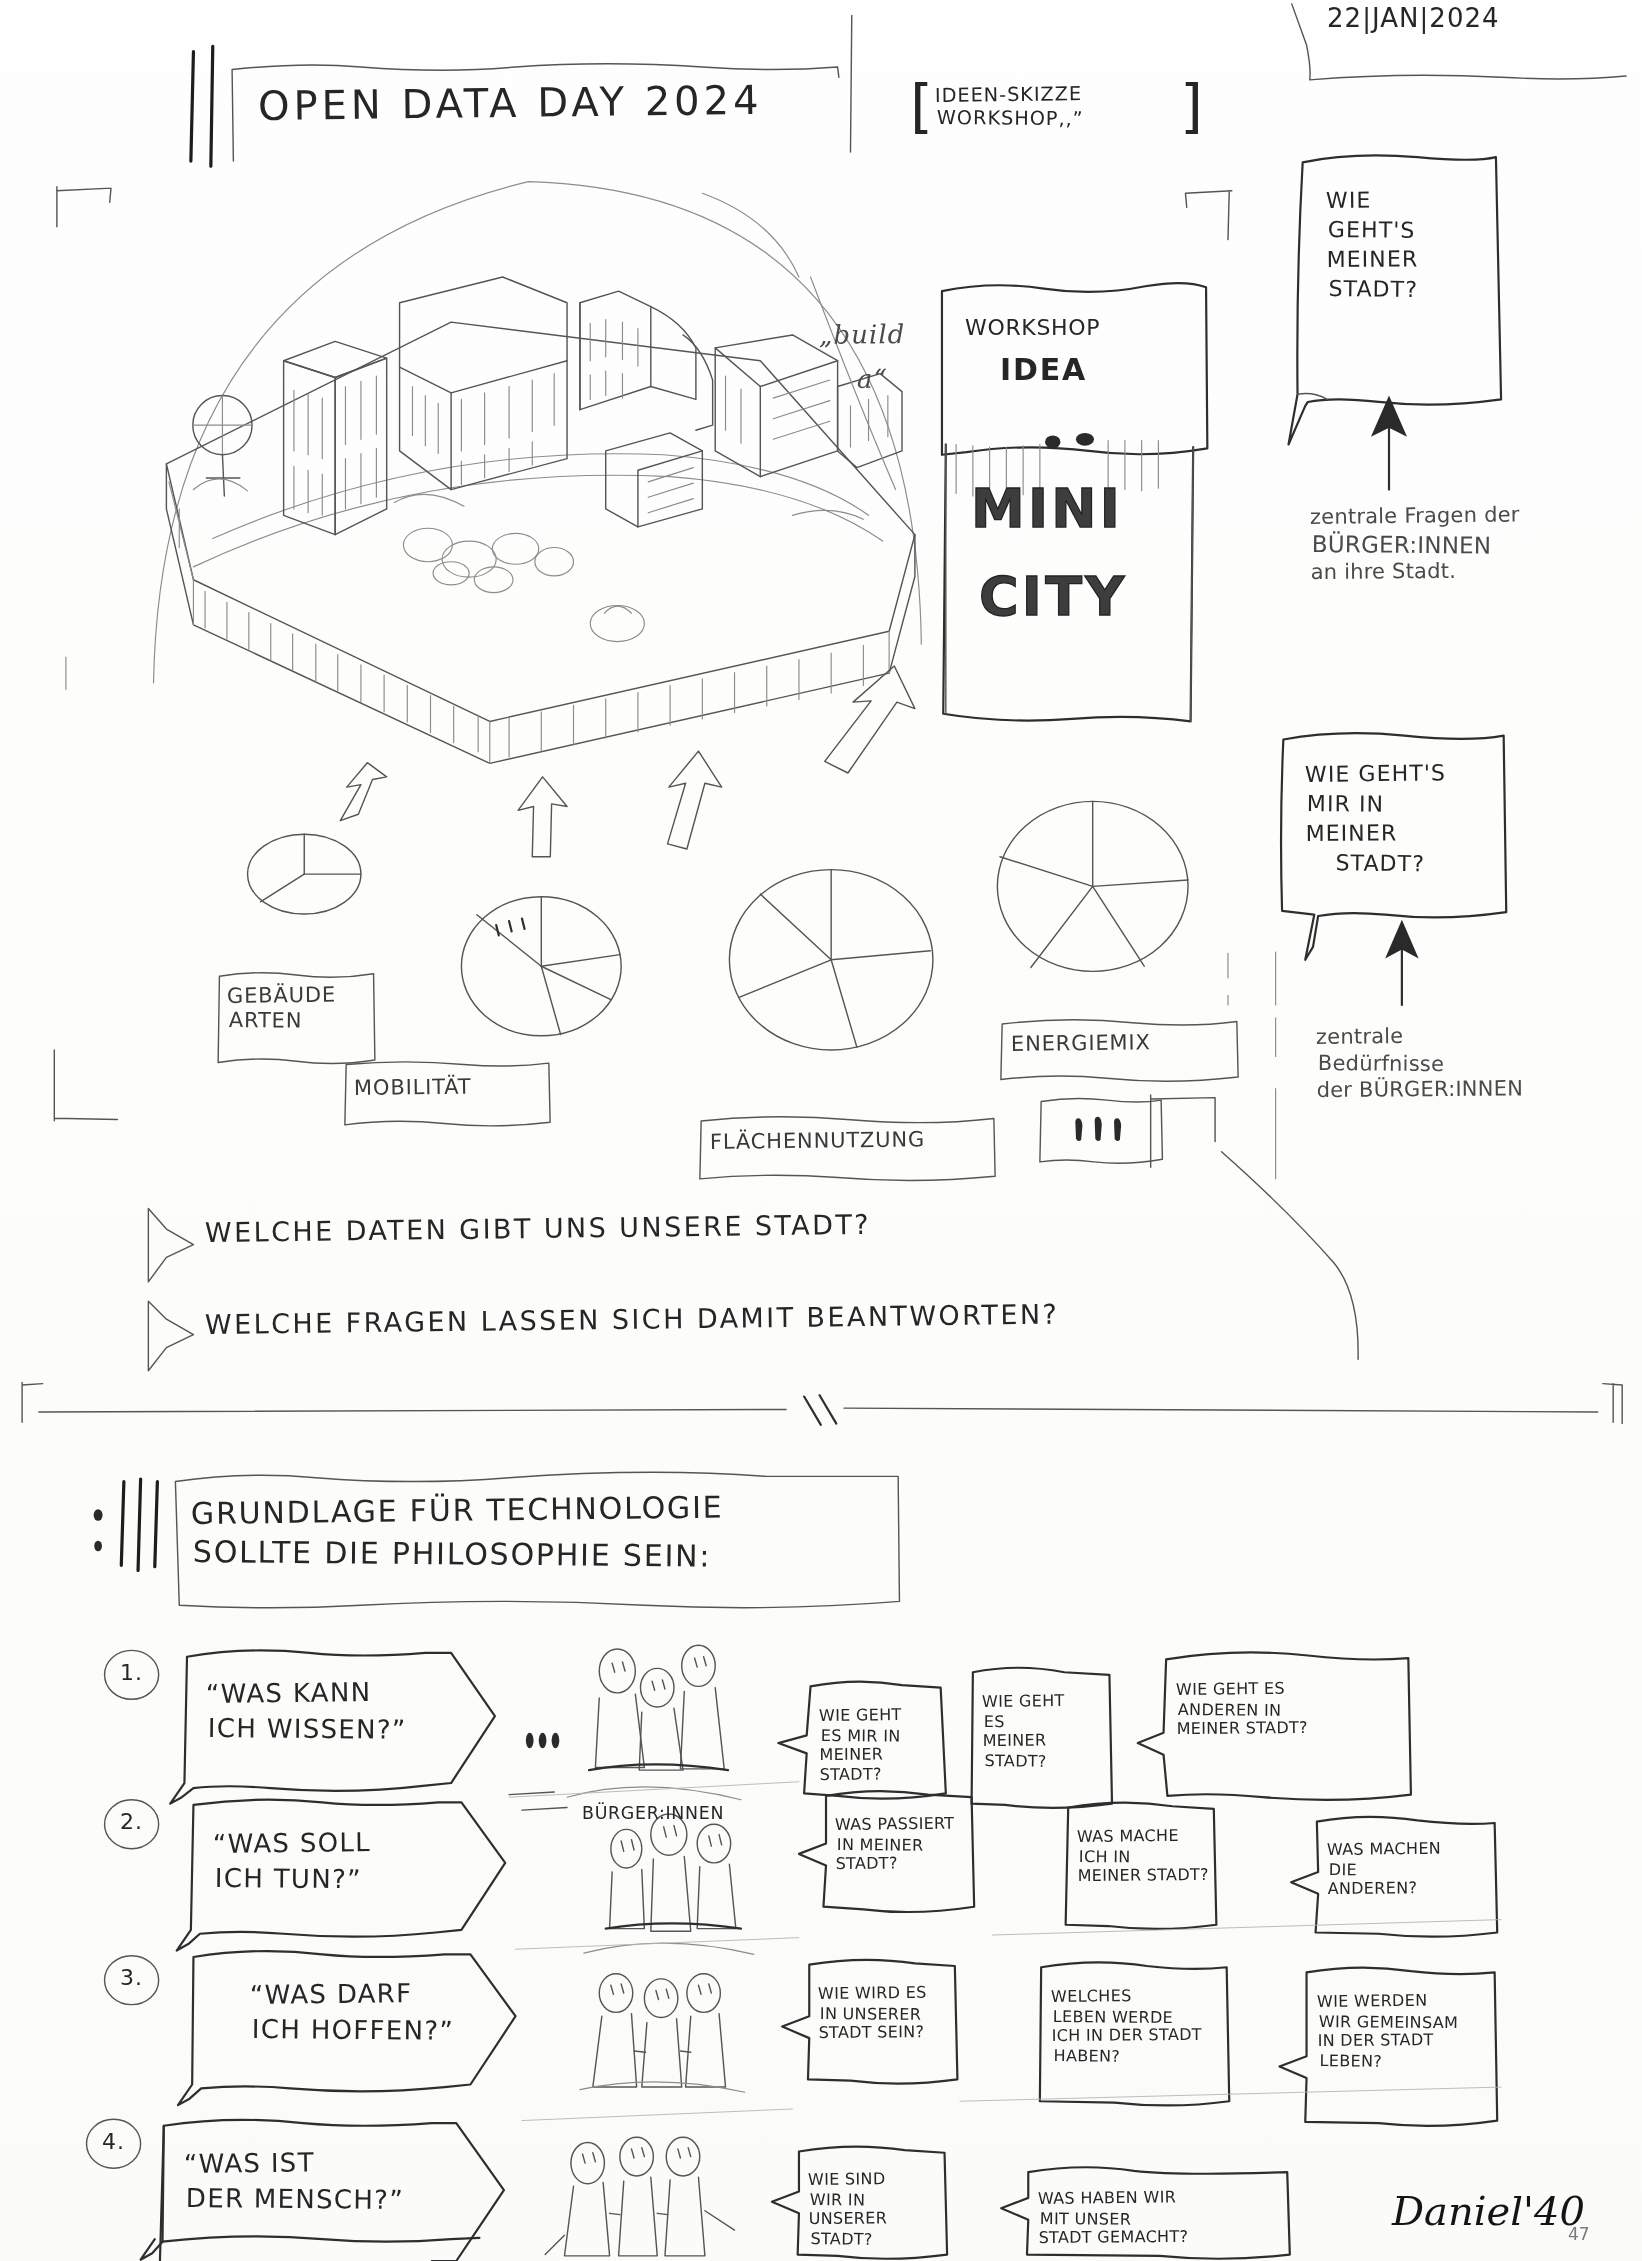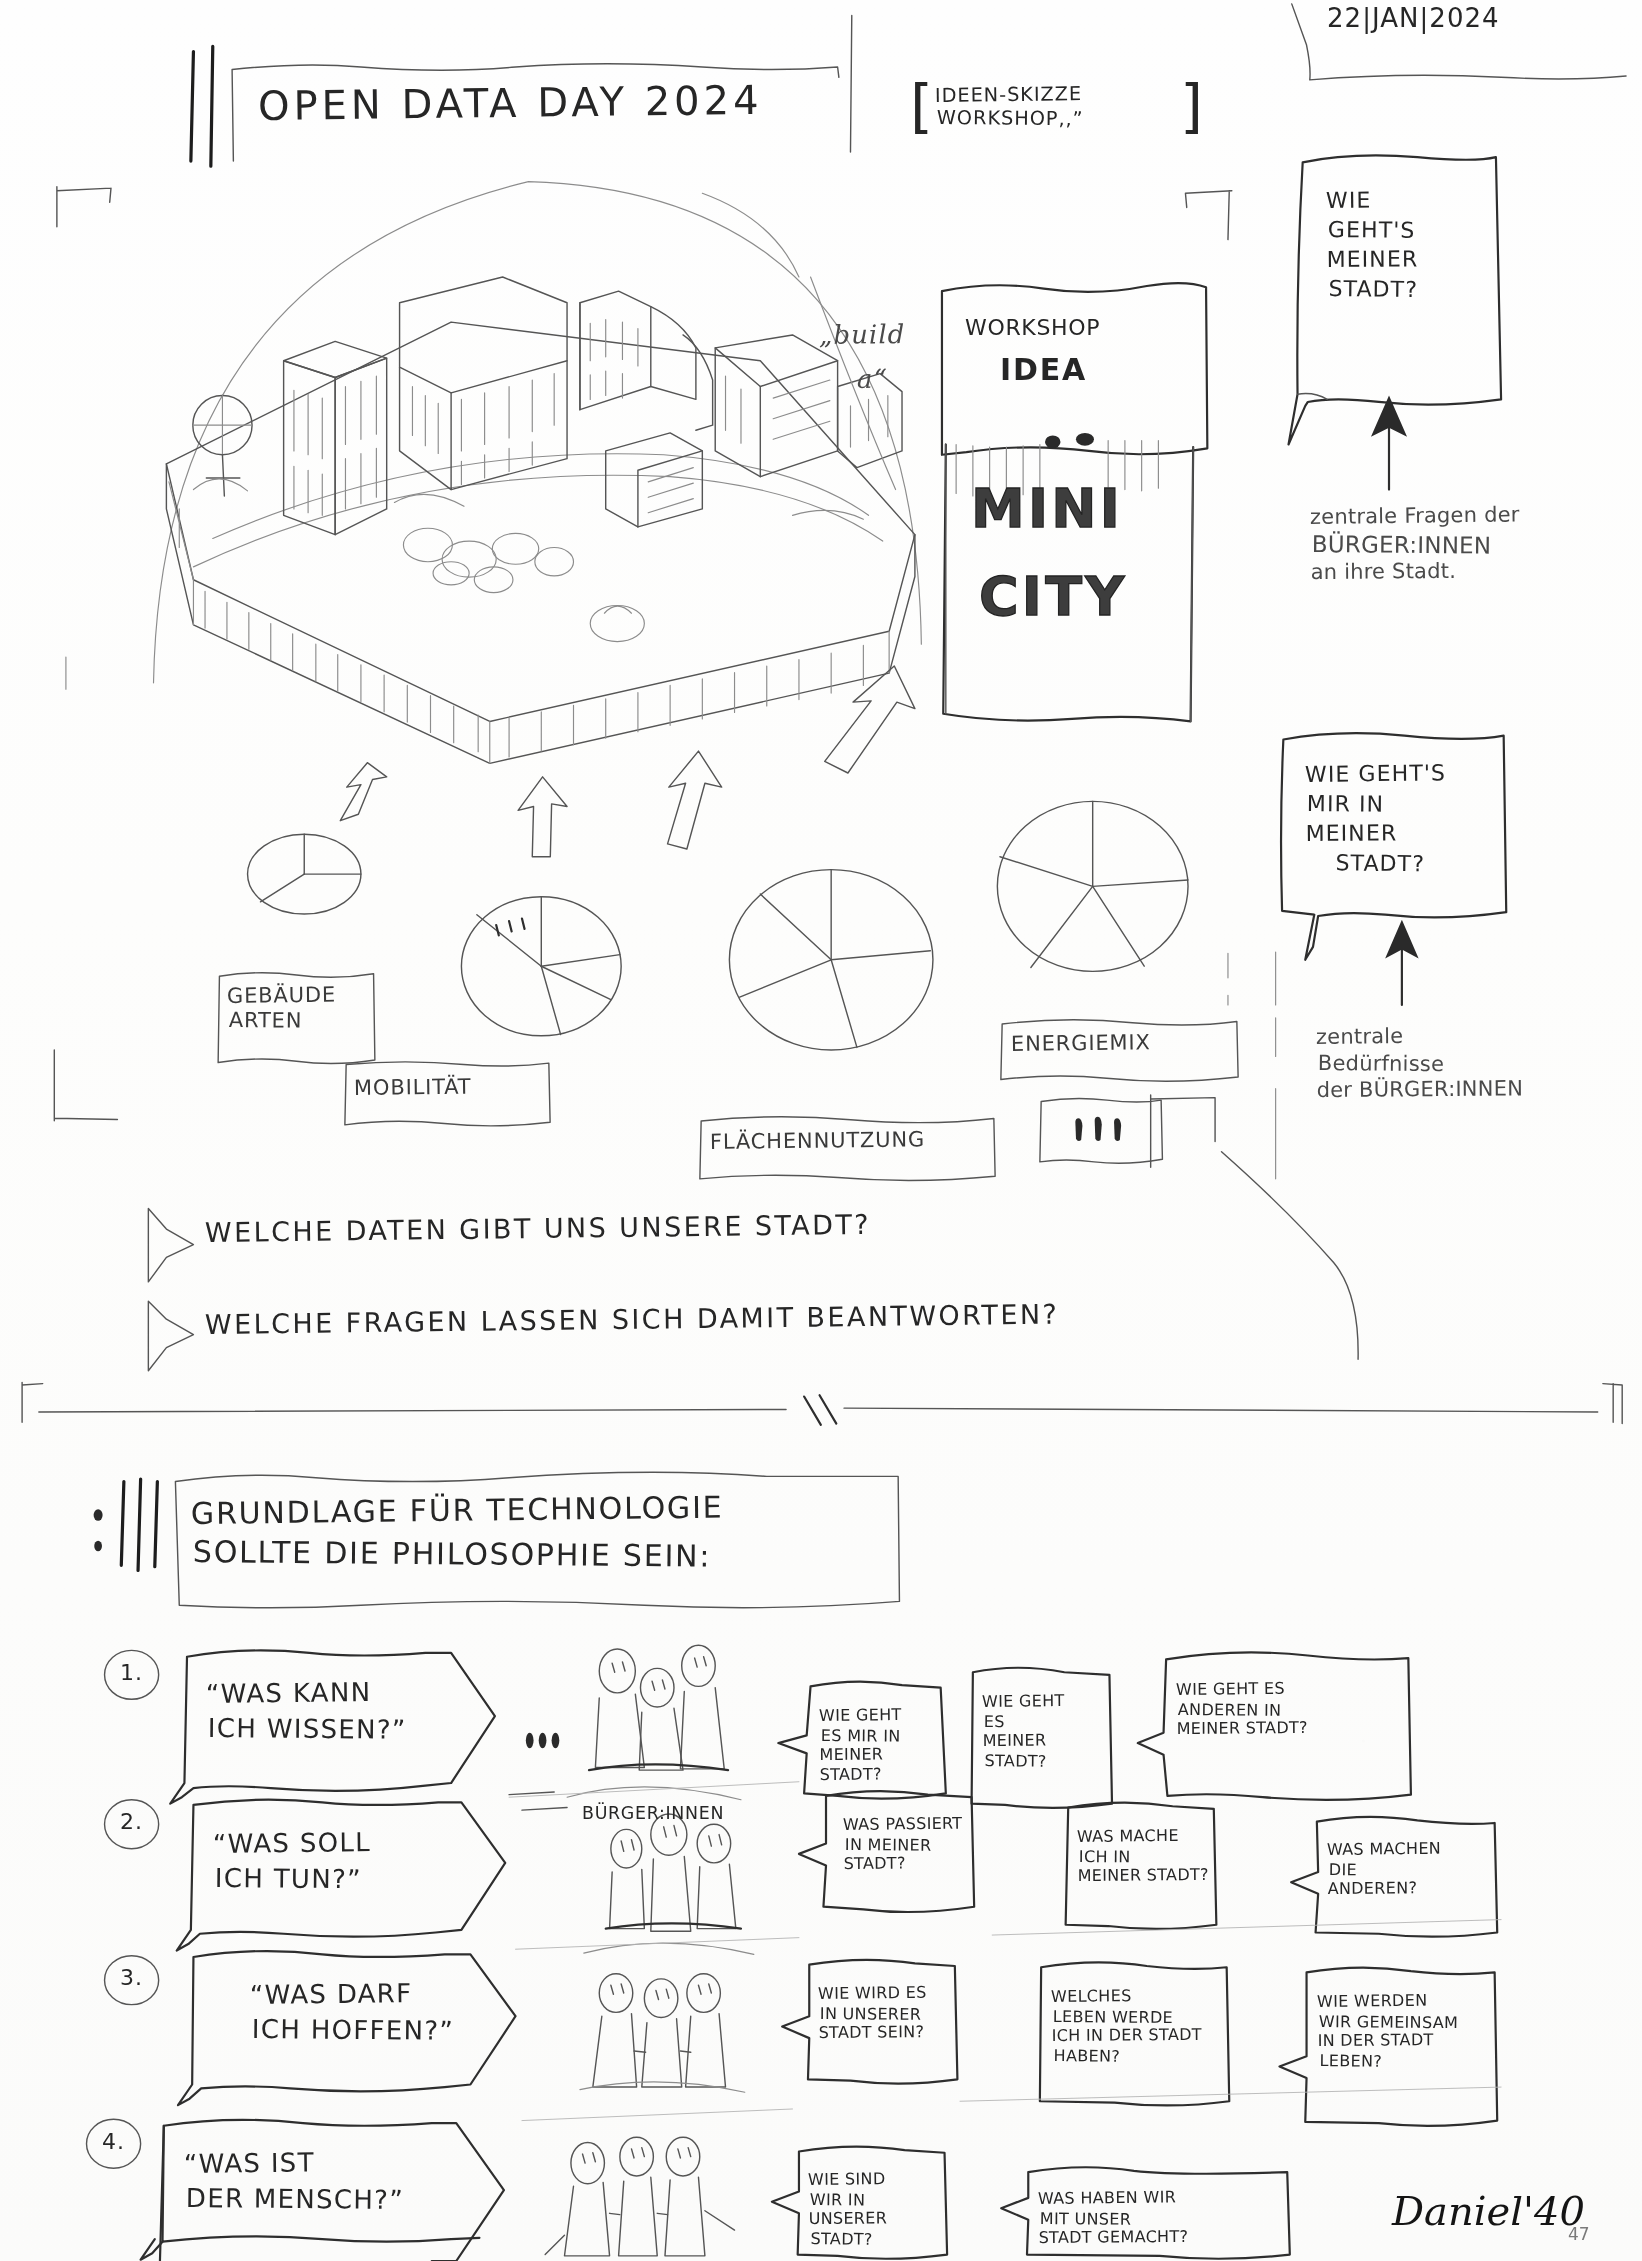--- a/index.html
+++ b/index.html
@@ -621,21 +621,21 @@
   <span class="hw">ES</span>
   <span class="hw">MEINER</span>
   <span class="hw">STADT?</span>
 </div>
 <div class="abs hand caps ink card-txt" style="left:1176px;top:1680px;width:225px;">
   <span class="hw">WIE GEHT ES</span>
   <span class="hw">ANDEREN IN</span>
   <span class="hw">MEINER STADT?</span>
 </div>
 
-<div class="abs hand caps ink card-txt" style="left:835px;top:1815px;width:135px;margin-left:8px;">
+<div class="abs hand caps ink card-txt" style="left:835px;top:1815px;width:135px;">
   <span class="hw">WAS PASSIERT</span>
   <span class="hw">IN MEINER</span>
   <span class="hw">STADT?</span>
 </div>
 <div class="abs hand caps ink card-txt" style="left:1077px;top:1827px;width:142px;">
   <span class="hw">WAS MACHE</span>
   <span class="hw">ICH IN</span>
   <span class="hw">MEINER STADT?</span>
 </div>
 <div class="abs hand caps ink card-txt" style="left:1327px;top:1840px;width:161px;">

